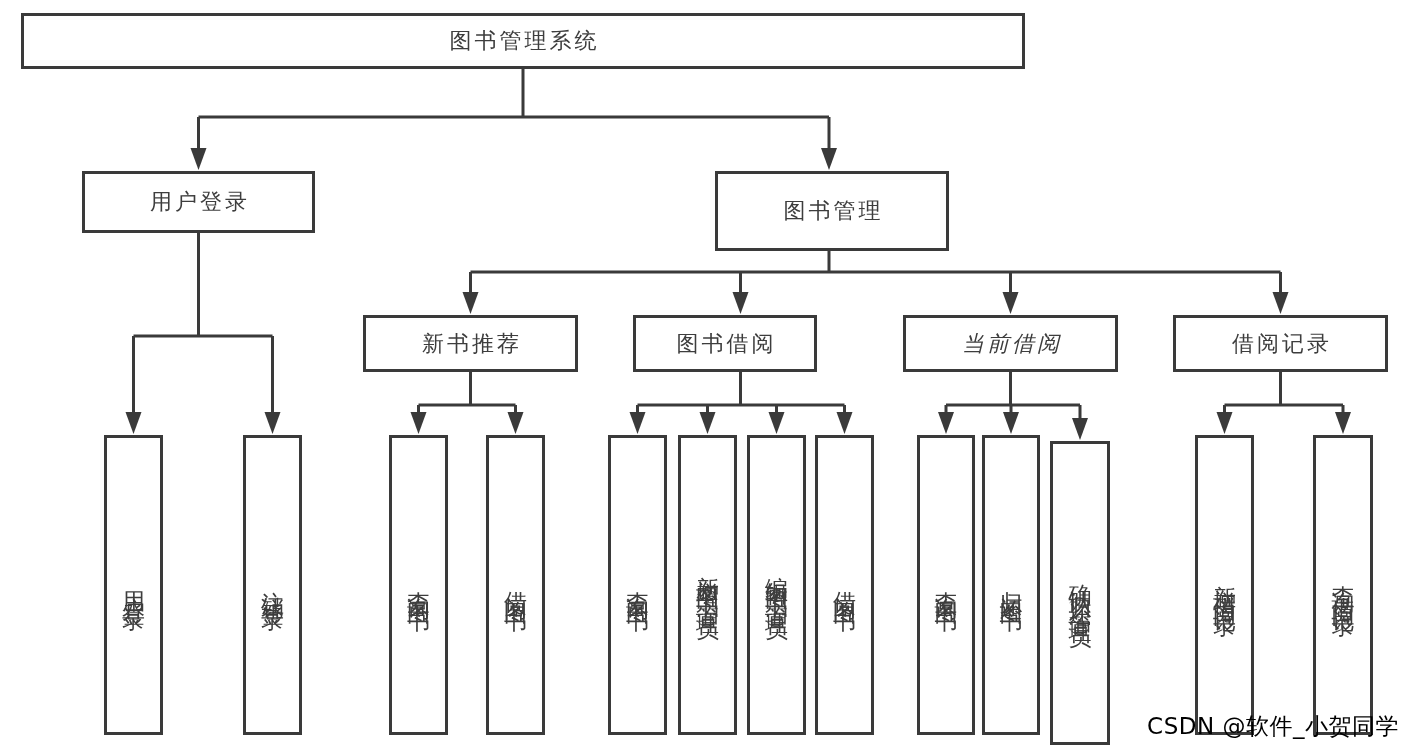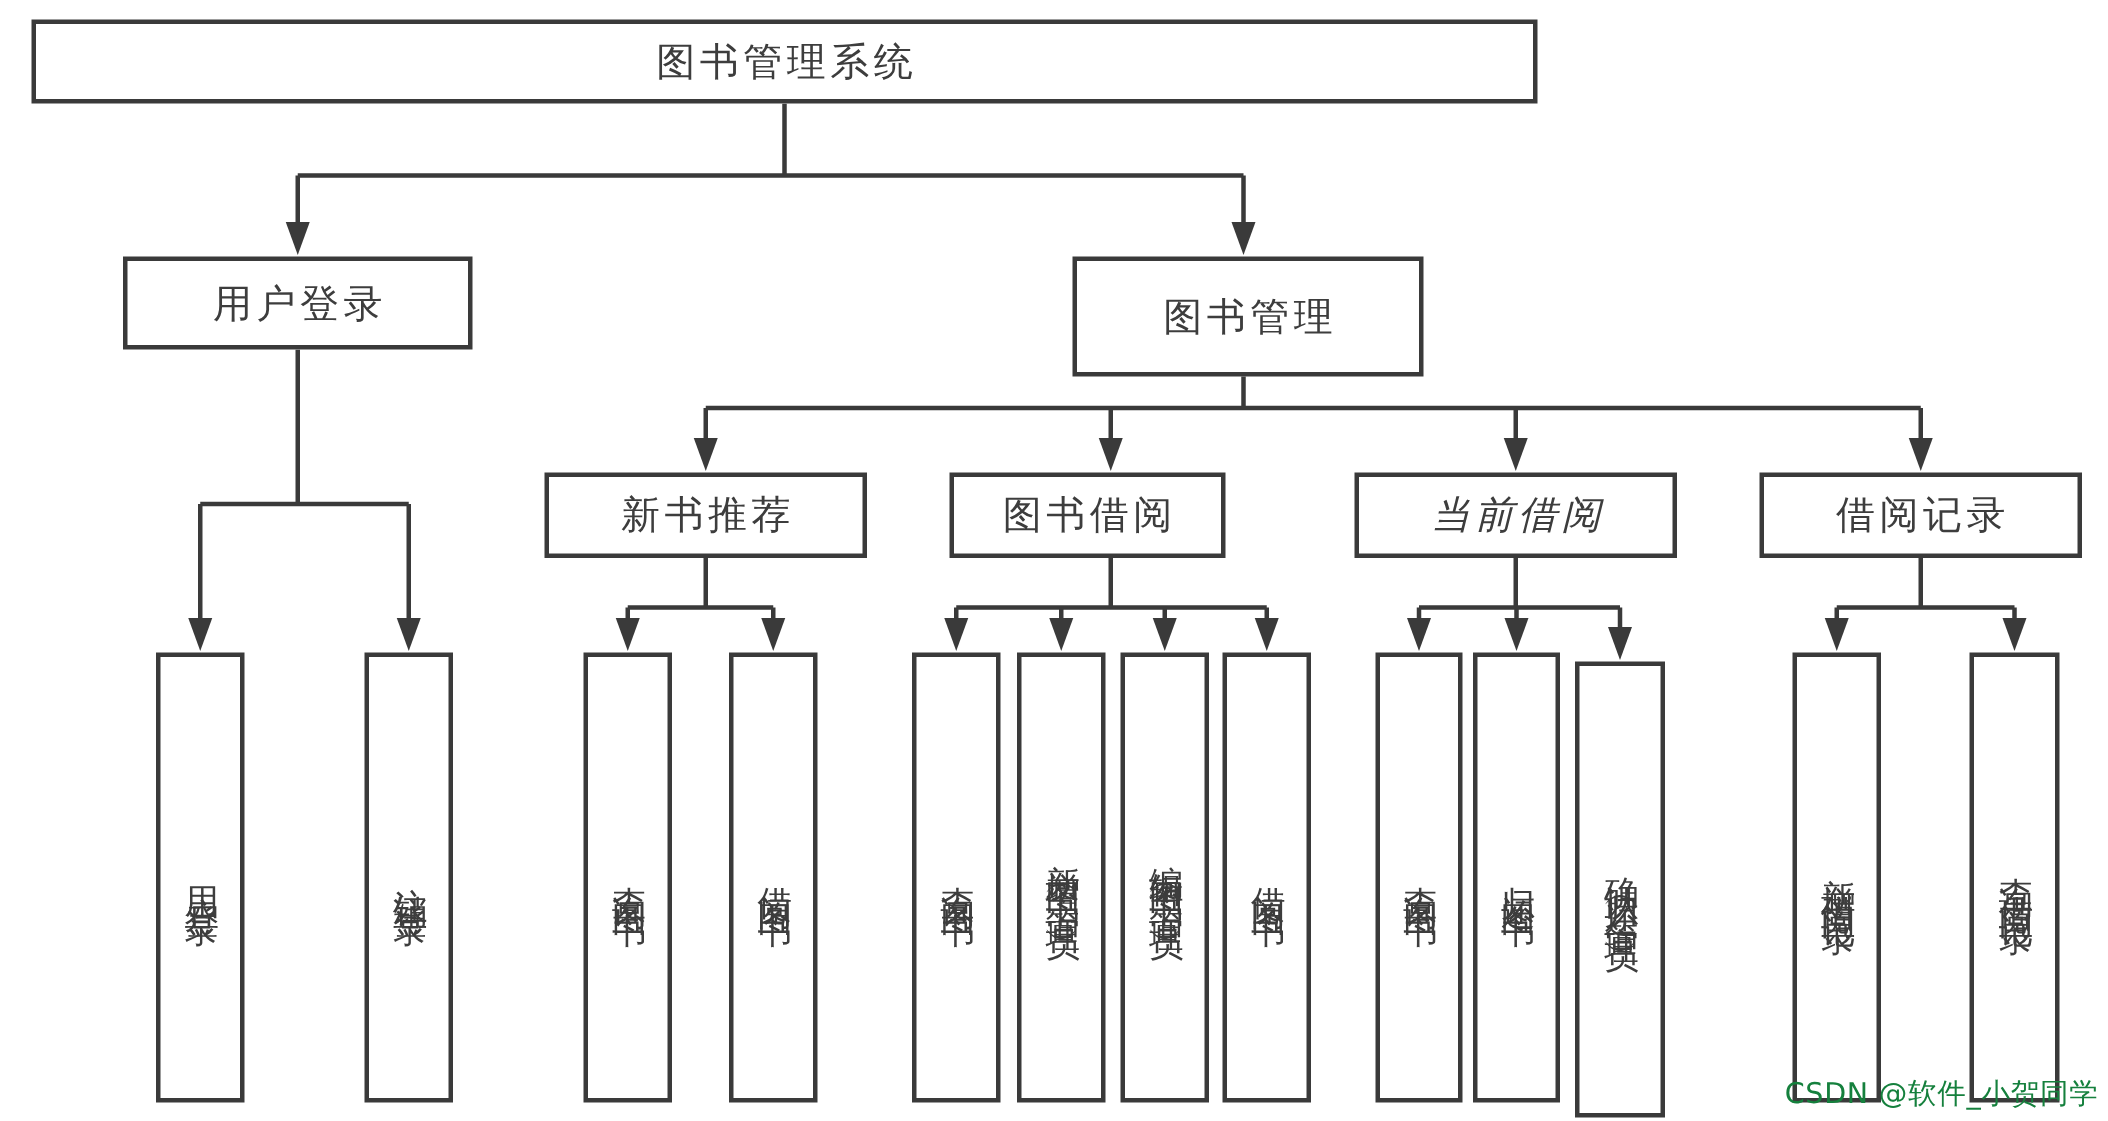--- a/index.html
+++ b/index.html
@@ -13,38 +13,38 @@
   }
   .connectors{position:absolute;left:0;top:0;width:1405px;height:747px;}
   .box{
     position:absolute;
     box-sizing:border-box;
     border:3px solid #3a3a3a;
     background:#ffffff;
     display:flex;align-items:center;justify-content:center;
   }
   .h{
-    font-size:26px;
+    font-size:22px;
     letter-spacing:3px;
     white-space:nowrap;
     text-indent:3px;
   }
   .v .vtext{
     writing-mode:vertical-rl;
     line-height:1;
     font-size:23px;
     letter-spacing:6px;
     white-space:nowrap;
   }
   .watermark{
     position:absolute;
     right:6px;bottom:5px;
-    font-size:19px;
+    font-size:23px;
     letter-spacing:0.5px;
-    color:#15803d;
+    color:#000000;
     z-index:5;
     white-space:nowrap;
   }
 </style>
 </head>
 <body>
 
 <div class="stage">
 
   <svg class="connectors" viewBox="0 0 1405 747" xmlns="http://www.w3.org/2000/svg">

